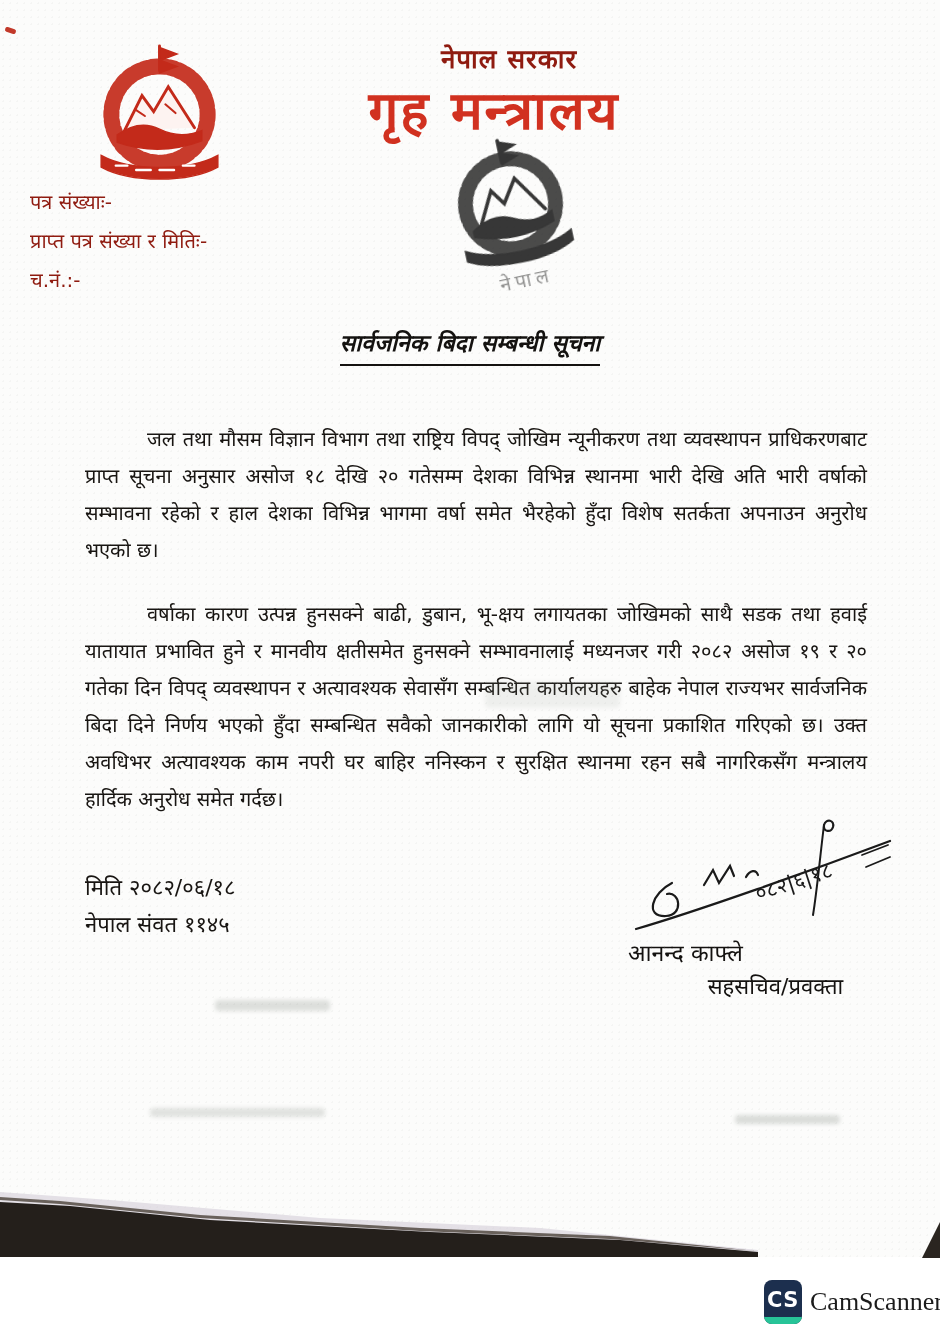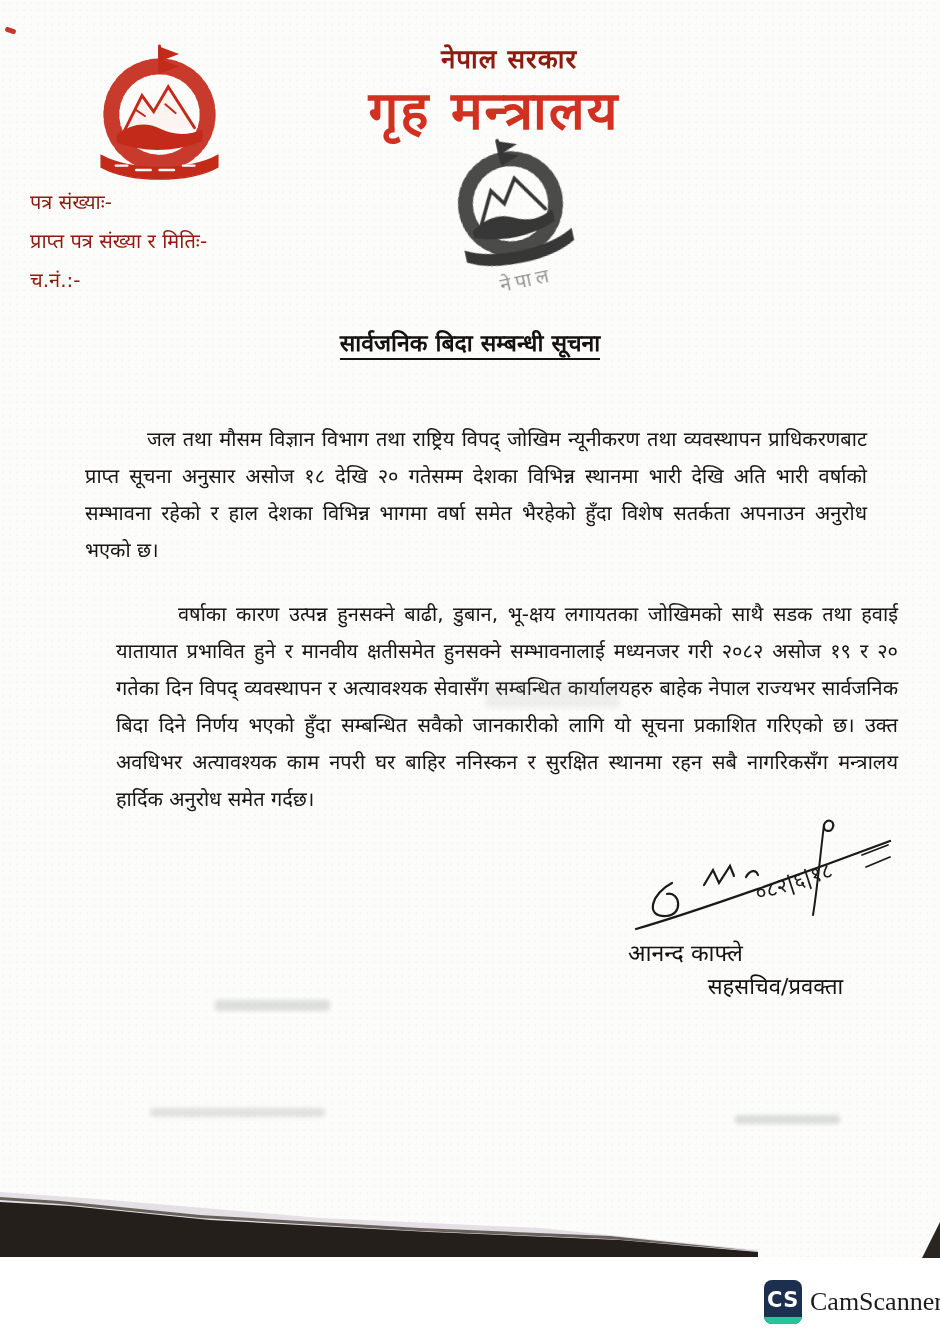--- a/index.html
+++ b/index.html
@@ -23,25 +23,25 @@
   .emblem{left:72px;top:42px;width:175px;height:148px;}
   .stamp{left:423px;top:133px;width:180px;height:165px;transform:rotate(-12deg);
     opacity:.88;filter:blur(.6px);}
   .ref-fields{left:30px;top:183px;font-size:20px;font-weight:normal;color:#8f1b10;
     line-height:39px;white-space:pre-line;}
   .address{left:742px;top:170px;width:180px;text-align:center;font-size:20px;
     font-weight:bold;color:#8f1b10;line-height:33px;}
   
   .doc-title{left:0;right:0;top:326px;text-align:center;font-size:23px;
     font-weight:bold;color:#141210;}
-  .doc-title span{border-bottom:2px solid #141210;padding-bottom:2px;}
+  .doc-title span{border-bottom:2px solid #141210;padding-bottom:8px;font-style:italic;}
   .para{left:85px;width:782px;text-align:justify;font-size:20px;
     line-height:37px;color:#181512;text-indent:62px;}
   .para1{top:421px;}
-  .para2{top:596px;margin-left:31px;}
+  .para2{top:596px;}
   .date-block{left:85px;top:869px;font-size:22px;color:#181512;line-height:37px;
     white-space:pre-line;}
   
   .sig{left:628px;top:815px;width:290px;height:128px;}
   .sig-name{left:628px;top:936px;width:295px;text-align:left;font-size:23px;
     color:#141210;}
   .sig-role{left:628px;top:970px;width:295px;text-align:center;font-size:22px;
     color:#141210;}
   
   .speck-red{left:5px;top:28px;width:11px;height:5px;background:#c2392a;
@@ -100,20 +100,22 @@
 च.नं.:-</div>
 
 
   <div class="abs doc-title">
     <span>सार्वजनिक बिदा सम्बन्धी सूचना</span>
   </div>
 
   <div class="abs para para1">जल तथा मौसम विज्ञान विभाग तथा राष्ट्रिय विपद् जोखिम न्यूनीकरण तथा व्यवस्थापन प्राधिकरणबाट प्राप्त सूचना अनुसार असोज १८ देखि २० गतेसम्म देशका विभिन्न स्थानमा भारी देखि अति भारी वर्षाको सम्भावना रहेको र हाल देशका विभिन्न भागमा वर्षा समेत भैरहेको हुँदा विशेष सतर्कता अपनाउन अनुरोध भएको छ।</div>
   <div class="abs para para2">वर्षाका कारण उत्पन्न हुनसक्ने बाढी, डुबान, भू-क्षय लगायतका जोखिमको साथै सडक तथा हवाई यातायात प्रभावित हुने र मानवीय क्षतीसमेत हुनसक्ने सम्भावनालाई मध्यनजर गरी २०८२ असोज १९ र २० गतेका दिन विपद् व्यवस्थापन र अत्यावश्यक सेवासँग सम्बन्धित कार्यालयहरु बाहेक नेपाल राज्यभर सार्वजनिक बिदा दिने निर्णय भएको हुँदा सम्बन्धित सवैको जानकारीको लागि यो सूचना प्रकाशित गरिएको छ। उक्त अवधिभर अत्यावश्यक काम नपरी घर बाहिर ननिस्कन र सुरक्षित स्थानमा रहन सबै नागरिकसँग मन्त्रालय हार्दिक अनुरोध समेत गर्दछ।</div>
 
+  <div class="abs date-block">मिति २०८२/०६/१८
+नेपाल संवत ११४५</div>
 
   <svg class="abs sig" viewBox="0 0 290 128">
     <g stroke="#1a1a1a" fill="none" stroke-width="2.2" stroke-linecap="round">
       <path d="M8,114 C70,96 185,55 262,26"></path>
       <path d="M44,68 c-20,10 -28,34 -6,33 c18,-1 14,-25 1,-22"></path>
       <path d="M76,70 l9,-15 l6,13 l11,-17 l4,10"></path>
       <path d="M118,62 c4,-7 10,-8 12,-2"></path>
       <path d="M196,10 C192,42 189,76 185,100" stroke-width="2"></path>
       <path d="M196,10 c2,-7 11,-5 9,2 c-2,6 -10,5 -9,-2"></path>
       <path d="M234,40 l26,-10 M238,52 l24,-10" stroke-width="1.8"></path>

